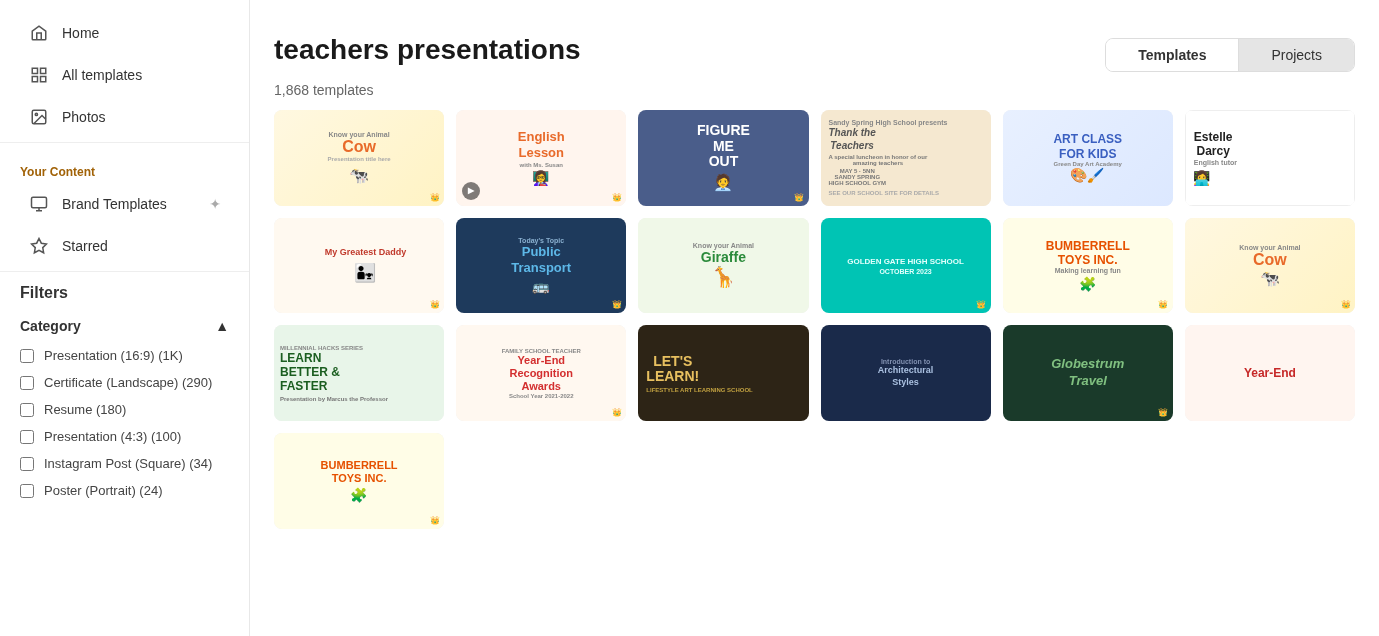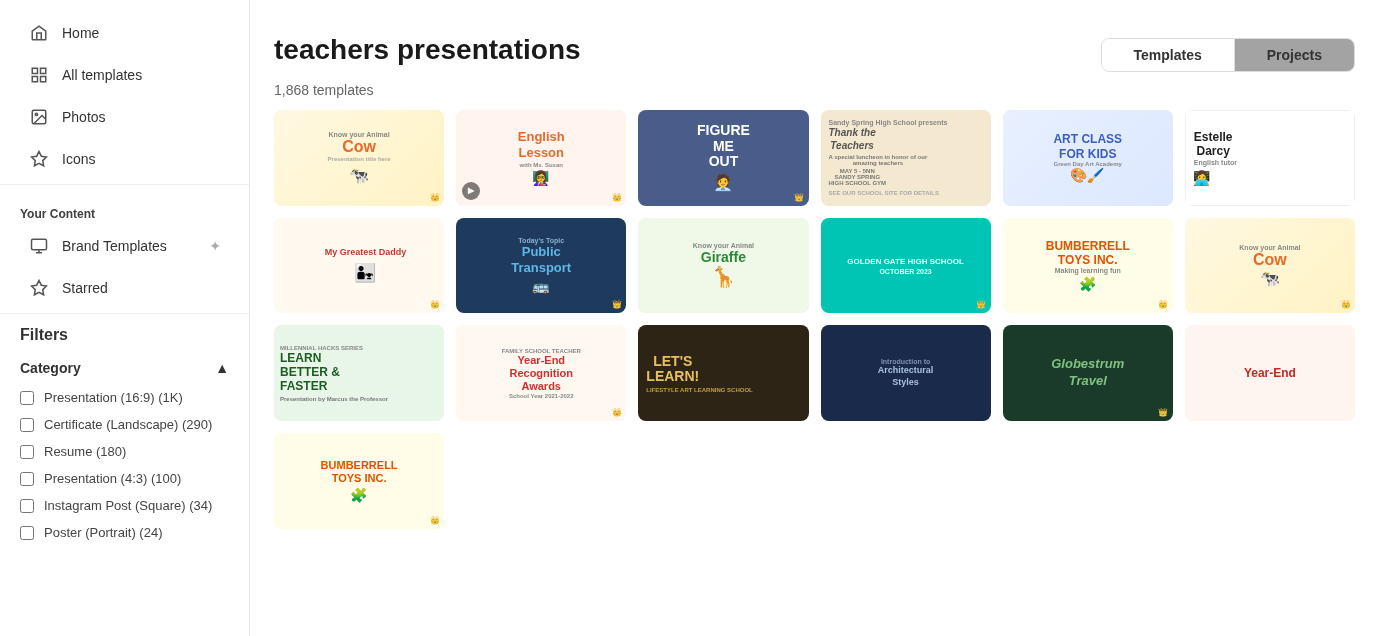--- a/index.html
+++ b/index.html
@@ -23,21 +23,21 @@
       cursor: pointer;
       font-size: 14px;
       color: #333;
       border-radius: 6px;
       margin: 0 8px;
     }
     .sidebar-item .icon { width: 22px; height: 22px; display: flex; align-items: center; justify-content: center; color: #555; }
     .sidebar-section-title {
       font-size: 12px;
       font-weight: 600;
-      color: #404040;
+      color: #a16207;
       padding: 10px 20px 4px;
       margin-top: 8px;
     }
     .sidebar-item-star { margin-left: auto; color: #aaa; font-size: 14px; }
     .filters-title {
       font-size: 16px;
       font-weight: 600;
       color: #333;
       padding: 8px 20px;
     }
@@ -87,23 +87,23 @@
     .header-tabs {
       display: flex;
       border: 1px solid #ddd;
       border-radius: 8px;
       overflow: hidden;
       margin-top: 4px;
     }
     .header-tab {
       padding: 8px 32px;
       font-size: 14px;
-      font-weight: 700;
-      cursor: pointer;
-      background: #a3a3a3;
+      font-weight: 400;
+      cursor: pointer;
+      background: #e5e5e5;
       color: #333;
       border: none;
     }
     .header-tab.active {
       background: #fff;
       font-weight: 600;
     }
     .header-tab:first-child { border-right: 1px solid #ddd; }
     .template-count {
       font-size: 14px;
@@ -220,28 +220,20 @@
   <div class="sidebar-item">
     <span class="icon">
       <svg width="18" height="18" viewBox="0 0 24 24" fill="none" stroke="currentColor" stroke-width="2">
           <rect x="3" y="3" width="18" height="18" rx="2"></rect>
           <circle cx="8.5" cy="8.5" r="1.5"></circle>
           <path d="M21 15l-5-5L5 21"></path>
         </svg>
     </span>
     <span>Photos</span>
   </div>
-  <div class="sidebar-item">
-    <span class="icon">
-      <svg width="18" height="18" viewBox="0 0 24 24" fill="none" stroke="currentColor" stroke-width="2">
-          <polygon points="12 2 15.09 8.26 22 9.27 17 14.14 18.18 21.02 12 17.77 5.82 21.02 7 14.14 2 9.27 8.91 8.26 12 2"></polygon>
-        </svg>
-    </span>
-    <span>Icons</span>
-  </div>
 
   <div class="divider"></div>
 
   <div class="sidebar-section-title">Your Content</div>
 
   <div class="sidebar-item">
     <span class="icon">
       <svg width="18" height="18" viewBox="0 0 24 24" fill="none" stroke="currentColor" stroke-width="2">
           <rect x="2" y="3" width="20" height="14" rx="2"></rect>
           <path d="M8 21h8M12 17v4"></path>

